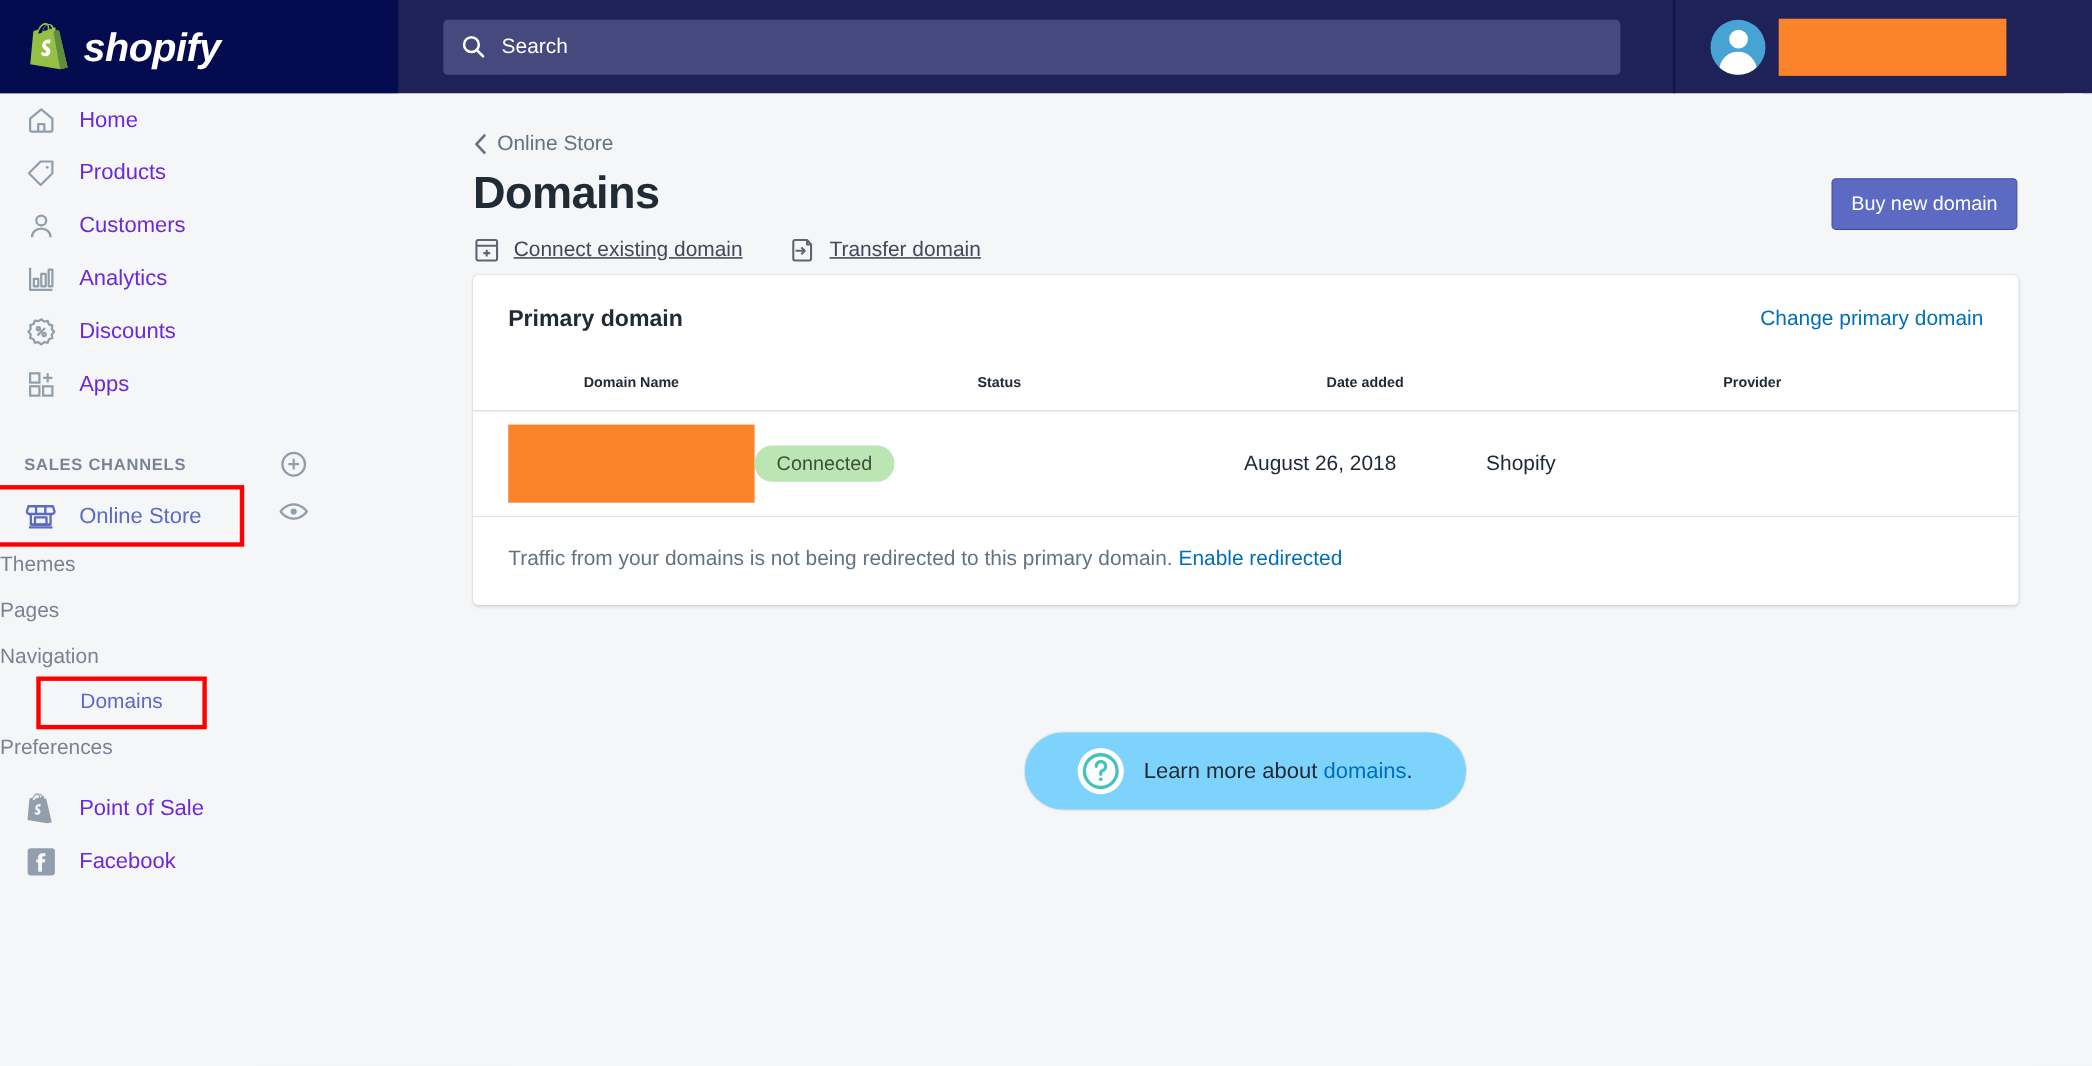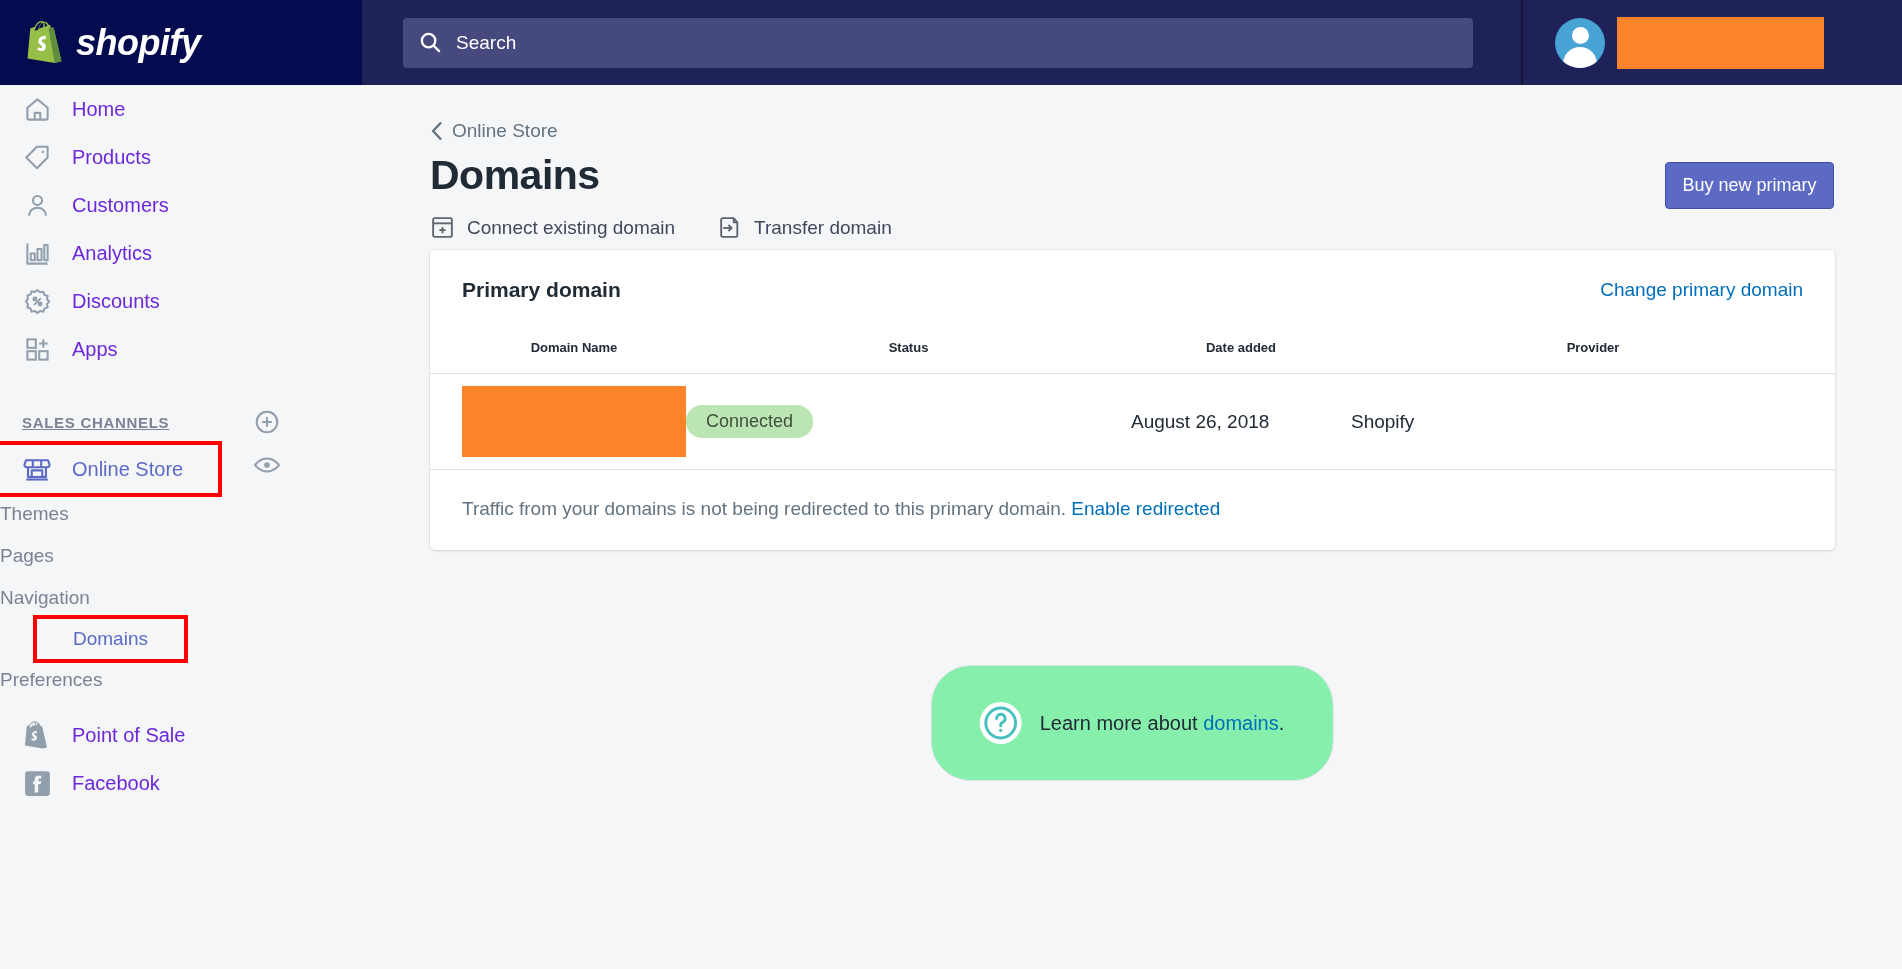--- a/index.html
+++ b/index.html
@@ -106,21 +106,20 @@
   .section-head {
     display: flex; align-items: center;
     height: 46px; padding-left: 22px;
     margin-top: 26px;
     position: relative;
   }
   .section-title {
     font-size: 15px; font-weight: bold;
     letter-spacing: 0.7px;
     color: #7b8294;
-    text-decoration: underline;
   }
   .section-actions {
     position: absolute; right: 82px;
     display: flex; align-items: center;
   }
   .sub-item {
     display: flex; align-items: center;
     height: 42px; 
     cursor: pointer;
   }
@@ -178,20 +177,21 @@
     font-size: 41px; color: #212b36;
     font-weight: bold; letter-spacing: -0.5px;
   }
   .actions-row {
     display: flex; align-items: center; gap: 42px;
     margin: 16px 0 0 68px;
   }
   .action-link {
     display: flex; align-items: center; gap: 12px;
     cursor: pointer;
+    text-decoration: underline;
   }
   .action-label { font-size: 19px; color: #44475b; }
   .buy-btn {
     position: absolute; right: 68px; top: 77px;
     width: 169px; height: 47px;
     background: #5c6ac4;
     border: 1px solid #3f4eae;
     border-radius: 4px;
     color: #ffffff; font-size: 18px;
     font-family: "Liberation Sans", sans-serif;
@@ -243,22 +243,22 @@
     font-size: 19px; color: #637381;
   }
   .card-foot a { color: #006fbb; text-decoration: none; cursor: pointer; }
 
   .help-pill {
     position: absolute; left: 50%; transform: translateX(-50%);
     top: 580px;
     display: flex; align-items: center; gap: 18px;
     border: 1px solid #dfe3e8;
     border-radius: 40px;
-    background: #86efac;
-    padding: 36px 48px;
+    background: #7dd3fc;
+    padding: 14px 48px;
     cursor: pointer;
   }
   .help-pill-text { font-size: 20px; color: #212b36; }
   .help-pill-text a { color: #006fbb; text-decoration: none; }
   .q-circle {
     width: 42px; height: 42px; border-radius: 50%;
     background: #ffffff;
     display: flex; align-items: center; justify-content: center;
     flex: 0 0 42px;
   }
@@ -463,21 +463,21 @@
       <svg width="25" height="25" viewBox="0 0 24 24" fill="none" stroke="#5d6670" stroke-width="1.8" stroke-linejoin="round">
         <path d="M16 3H5.5A1.5 1.5 0 0 0 4 4.5v15A1.5 1.5 0 0 0 5.5 21H18a1.5 1.5 0 0 0 1.5-1.5V7z"></path>
         <polyline points="16,3 16,7 19.5,7"></polyline>
         <line x1="6" y1="12.5" x2="14" y2="12.5"></line>
           <polyline points="11,9.5 14,12.5 11,15.5"></polyline>
       </svg>
       <span class="action-label">Transfer domain</span>
     </div>
   </div>
 
-  <button class="buy-btn">Buy new primary</button>
+  <button class="buy-btn">Buy new domain</button>
 
   <div class="card">
     <div class="card-head">
       <span class="card-head-title">Primary domain</span>
       <span class="card-head-link">Change primary domain</span>
     </div>
 
     <table class="domains">
       <thead>
         <tr>

